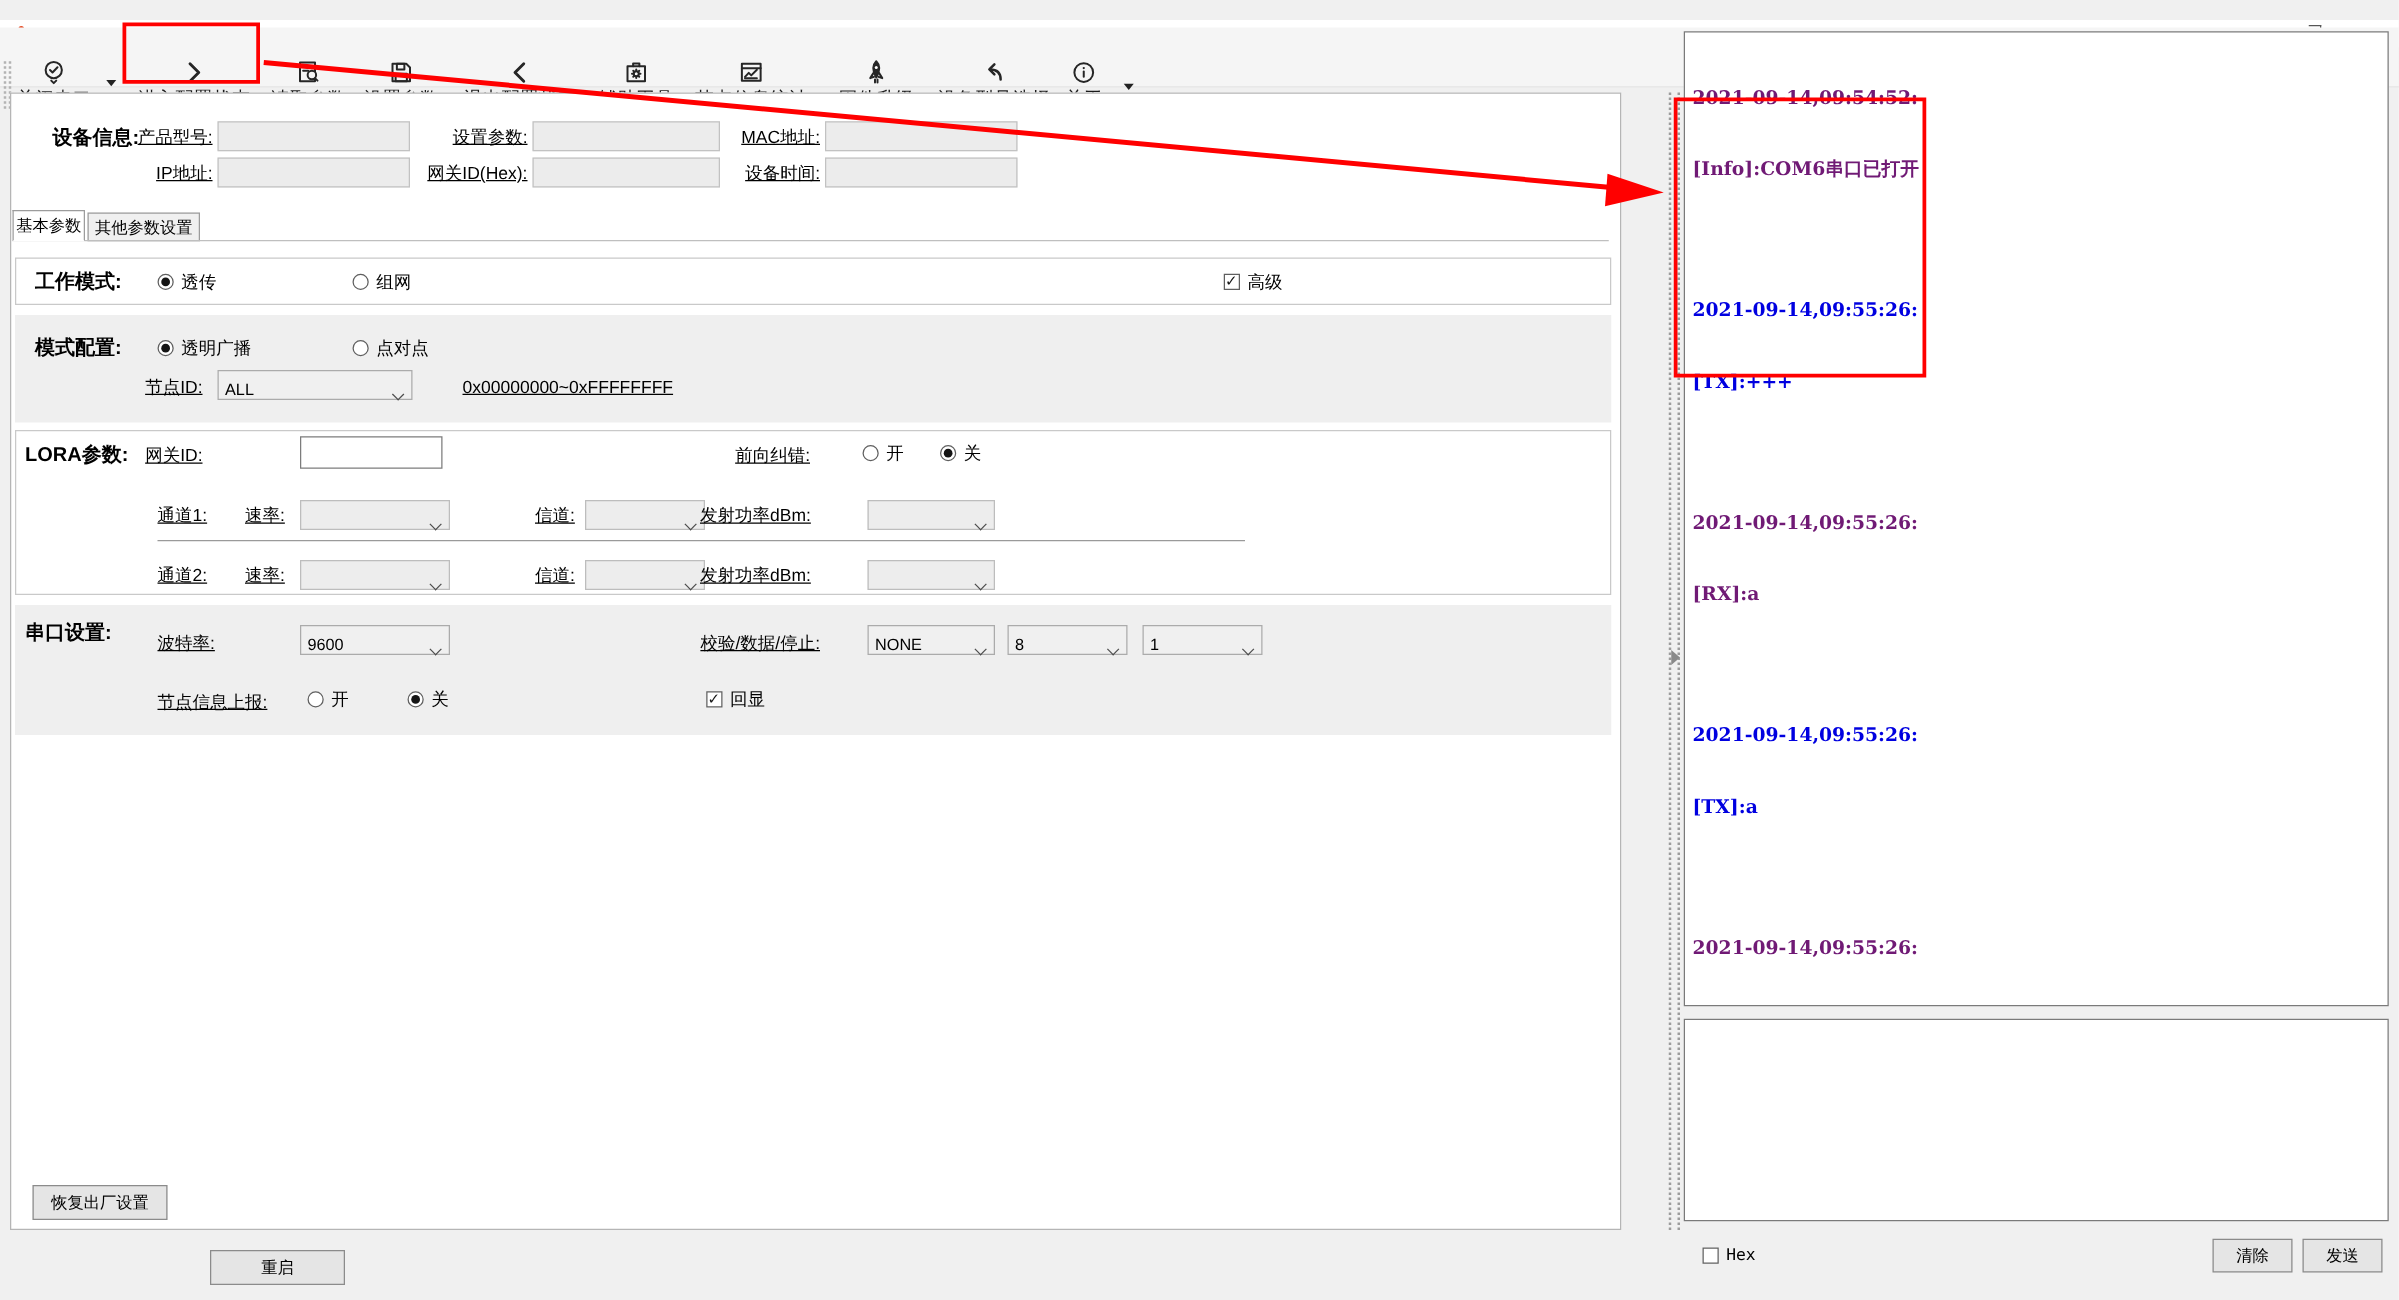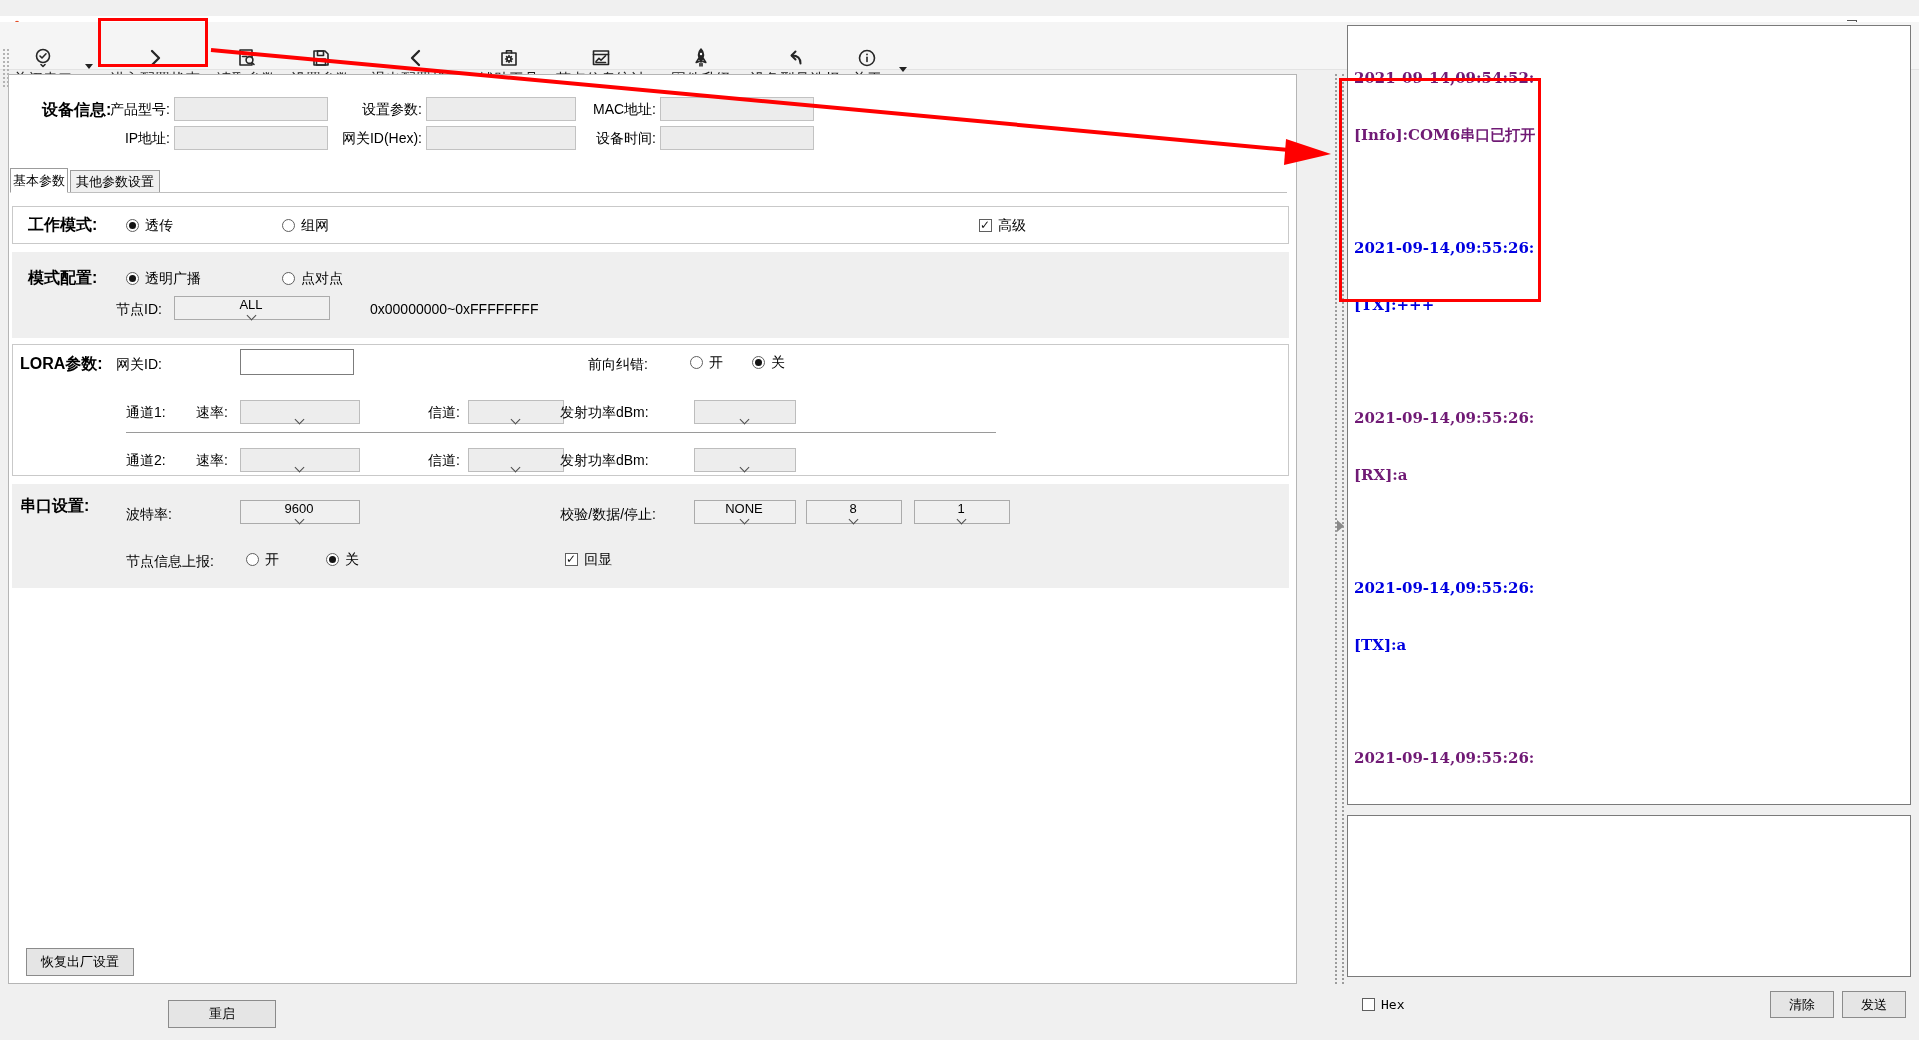--- a/index.html
+++ b/index.html
@@ -23,42 +23,42 @@
   .grip { left:3px; top:27px; height:38px; width:6px; border-left:2px dotted #b3b3b3; border-right:2px dotted #b3b3b3; }
   .titem { position:absolute; top:25px; display:flex; flex-direction:column; align-items:center; gap:1px; cursor:default; }
   .titem .ticon { width:22px; height:22px; }
   .titem .tlabel { font-size:15px; color:#1a1a1a; white-space:nowrap; }
   .caret { width:0; height:0; border-left:4px solid transparent; border-right:4px solid transparent; border-top:5px solid #222; }
   svg.icon { stroke:#262626; fill:none; stroke-width:1.6; stroke-linecap:round; stroke-linejoin:round; }
 
   
   .main-panel { left:8px; top:74px; width:1289px; height:910px; background:#fff; border:1px solid #b5b5b5; }
   .slbl { position:absolute; font-weight:bold; font-size:16px; white-space:nowrap; }
-  .lbl  { position:absolute; font-size:14px; white-space:nowrap; }
+  .lbl  { position:absolute; font-size:14px; white-space:nowrap;text-decoration:underline; }
   .rlbl { text-align:right; }
   .dinput { position:absolute; height:24px; background:#ececec; border:1px solid #c2c2c2; }
   .winput { position:absolute; background:#ffffff; border:1px solid #7c7c7c; }
 
   .tab { position:absolute; display:flex; align-items:center; justify-content:center; font-size:13px; border:1px solid #9c9c9c; }
   .tab.active { background:#fff; border-bottom:1px solid #fff; z-index:2; }
   .tab.idle { background:#f0f0f0; }
   .tabline { position:absolute; border-top:1px solid #bfbfbf; }
 
   .section { position:absolute; }
   .sec-white { background:#fff; border:1px solid #c9c9c9; }
   .sec-gray  { background:#efefef; }
 
   .radio { position:absolute; display:flex; align-items:center; gap:6px; font-size:14px; height:15px; }
   .rb { width:13px; height:13px; min-width:13px; border:1px solid #5f5f5f; border-radius:50%; background:#fff; position:relative; }
   .rb.checked::after { content:""; position:absolute; left:2px; top:2px; width:7px; height:7px; border-radius:50%; background:#141414; }
   .check { position:absolute; display:flex; align-items:center; gap:6px; font-size:14px; height:15px; }
   .cb { width:13px; height:13px; min-width:13px; border:1px solid #5f5f5f; background:#fff; position:relative; }
   .cb.checked::after { content:"✓"; position:absolute; left:0; top:-2px; font-size:12px; font-weight:bold; color:#141414; }
 
-  .combo { position:absolute; height:24px; background:#f0f0f0; border:1px solid #ababab; display:flex; align-items:center; justify-content:space-between; padding:0 7px 0 5px; font-size:13px;flex-direction:column; }
+  .combo { position:absolute; height:24px; background:#f0f0f0; border:1px solid #ababab; display:flex; align-items:flex-end; justify-content:space-between; padding:0 7px 0 5px; font-size:13px; }
   .combo.empty { background:#ededed; border-color:#bdbdbd; }
   .chev { width:7px; height:7px; border-right:1.6px solid #4c4c4c; border-bottom:1.6px solid #4c4c4c; transform:rotate(45deg); margin-top:-3px; }
   .divline { position:absolute; border-top:1px solid #9a9a9a; }
 
   .btn { position:absolute; background:#e5e5e5; border:1px solid #8b8b8b; display:flex; align-items:center; justify-content:center; font-size:13px; }
 
   
   .splitter { left:1333px; top:74px; width:14px; height:910px; }
   .splitter .dots { position:absolute; top:0; bottom:0; width:2px; border-left:2px dotted #9c9c9c; }
   .split-arrow { position:absolute; left:4px; top:446px; width:0; height:0; border-top:6px solid transparent; border-bottom:6px solid transparent; border-left:7px solid #8a8a8a; }

